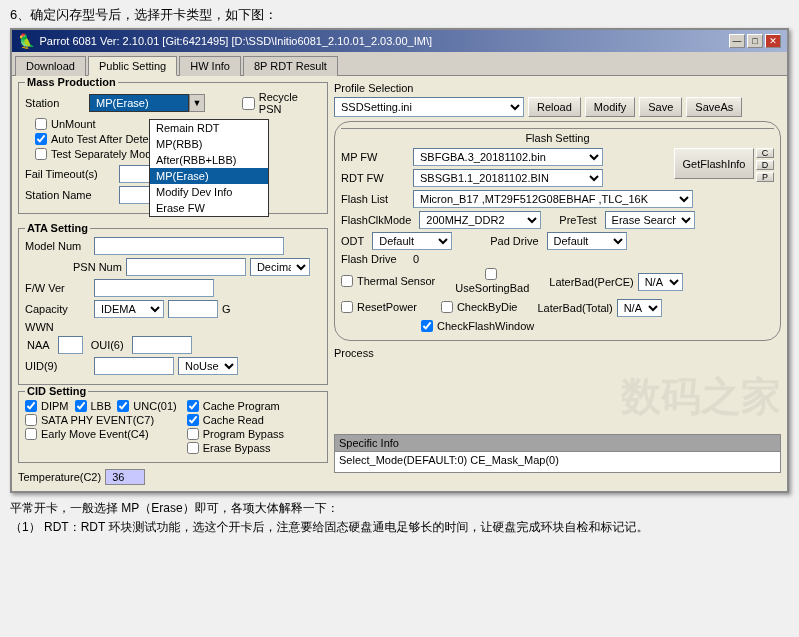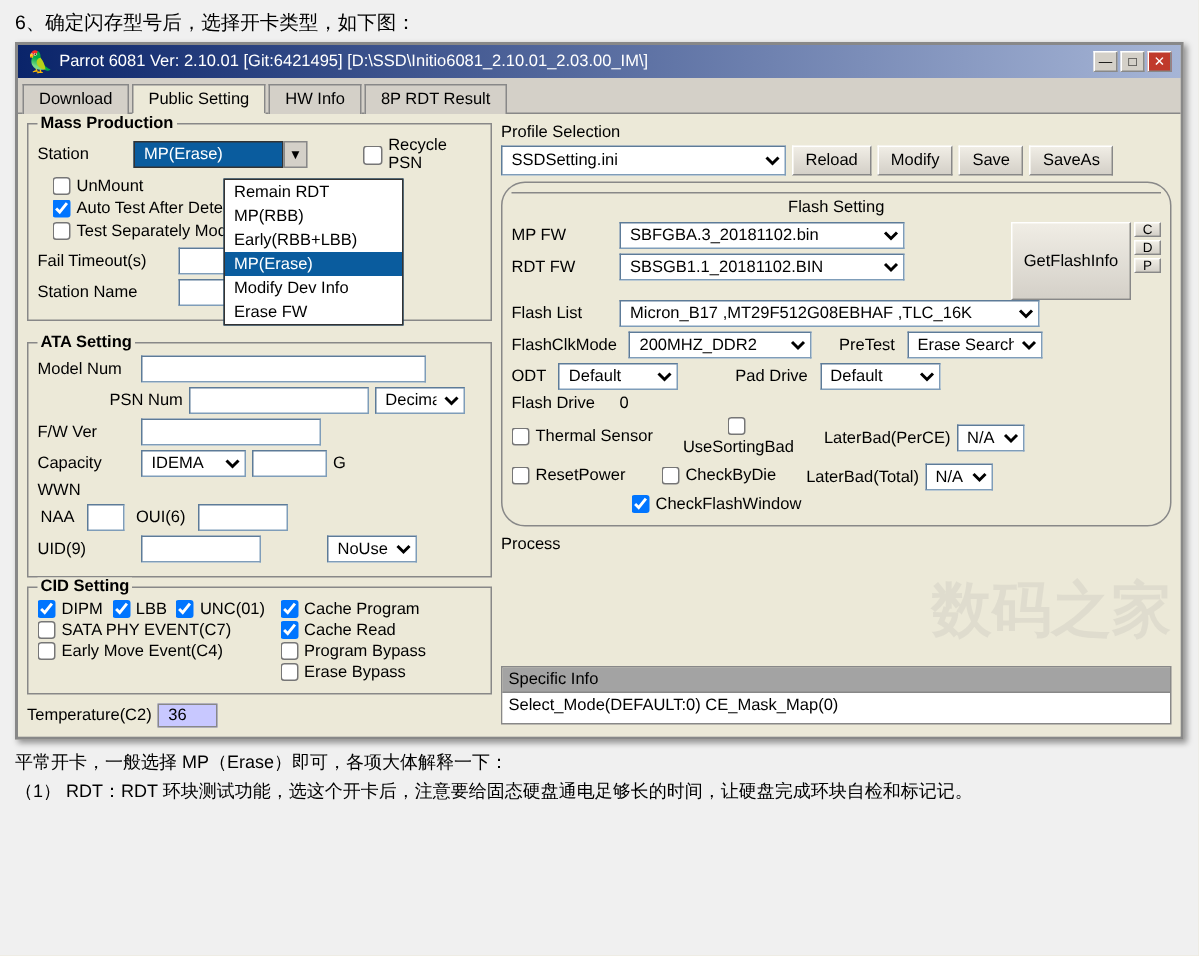--- a/index.html
+++ b/index.html
@@ -202,21 +202,21 @@
       font-size: 11px;
     }
     .get-flash-btn {
       background: linear-gradient(to bottom, #f0ede5, #d4d0c8);
       border: 1px solid #888;
       border-top-color: #fff;
       border-left-color: #fff;
       padding: 2px 8px;
       font-size: 11px;
       cursor: pointer;
-      height: 52px;
+      height: 31px;
       width: 80px;
       display: flex;
       align-items: center;
       justify-content: center;
       text-align: center;
     }
     .process-label {
       font-size: 11px;
       margin-top: 4px;
     }
@@ -310,21 +310,21 @@
             <span class="form-label">Station</span>
             <div style="position:relative; display:inline-block;">
               <div style="display:flex;align-items:center;">
                 <div style="background:#0a5c9e;color:white;border:1px solid #333;padding:1px 6px;font-size:11px;min-width:100px;height:18px;display:flex;align-items:center;">MP(Erase)</div>
                 <div style="background:#d4d0c8;border:1px solid #888;width:16px;height:18px;display:flex;align-items:center;justify-content:center;font-size:9px;cursor:pointer;">▼</div>
               </div>
 
               <div class="dropdown-menu">
                 <div class="dropdown-item">Remain RDT</div>
                 <div class="dropdown-item">MP(RBB)</div>
-                <div class="dropdown-item">Early(RBB+LBB)</div>
+                <div class="dropdown-item">After(RBB+LBB)</div>
                 <div class="dropdown-item highlighted">MP(Erase)</div>
                 <div class="dropdown-item">Modify Dev Info</div>
                 <div class="dropdown-item">Erase FW</div>
               </div>
             </div>
             <div style="width:30px;"></div>
             <input type="checkbox" style="">
             <span>Recycle PSN</span>
           </div>
 
@@ -397,21 +397,21 @@
           <div class="naa-row" style="margin-left:2px;margin-bottom:3px;">
             <span>NAA</span>
             <input type="text" class="win-input" style="width: 25px;">
             <span>OUI(6)</span>
             <input type="text" class="win-input" style="width: 60px;">
           </div>
 
           <div class="form-row uid-row">
             <span class="form-label" style="min-width:65px;">UID(9)</span>
             <input type="text" class="win-input" style="width: 80px;">
-            <select class="win-select" style="width:60px;margin-left:40px;">
+            <select class="win-select" style="width:60px;">
               <option>NoUse</option>
             </select>
           </div>
         </div>
 
         <div class="group-box" style="padding-top:8px;">
           <div class="group-label">CID Setting</div>
 
           <div style="display:flex;gap:10px;">
             <div>

